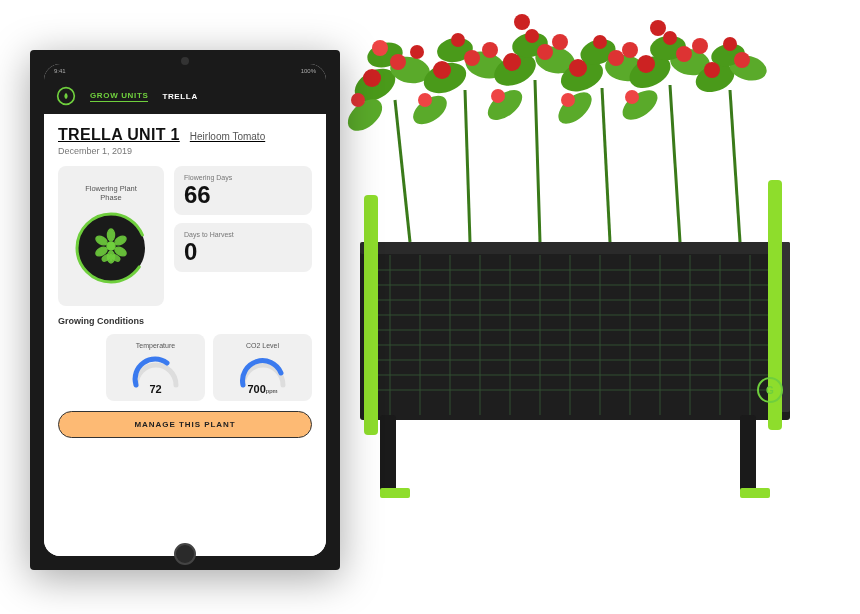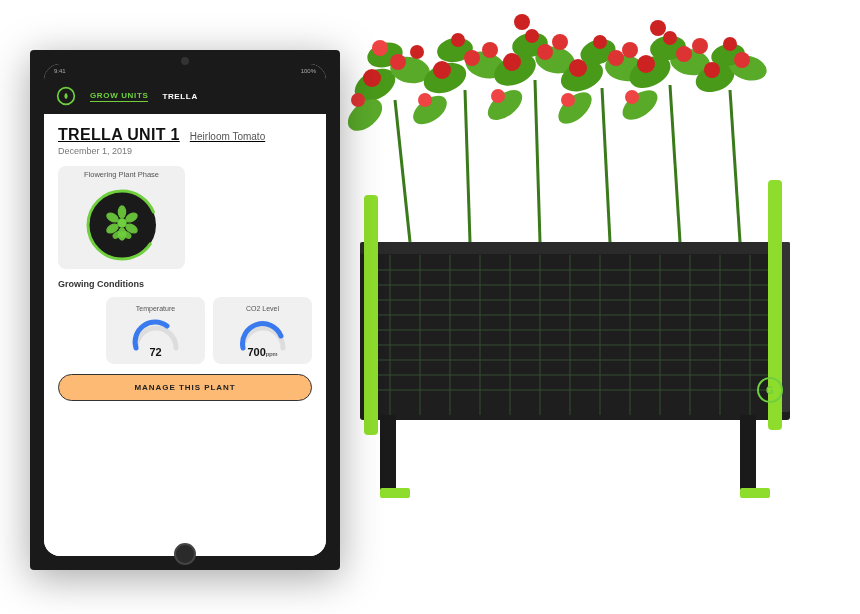--- a/index.html
+++ b/index.html
@@ -141,22 +141,22 @@
     
     .cards-row {
       display: flex;
       gap: 10px;
       margin-bottom: 10px;
     }
 
     .phase-card {
       background: #f0f0f0;
       border-radius: 8px;
-      padding: 4px;
-      width: 127px;
+      padding: 18px;
+      width: 106px;
       min-height: 100px;
       display: flex;
       flex-direction: column;
       align-items: center;
     }
 
     .phase-label {
       font-size: 7.5px;
       color: #555;
       text-align: center;
@@ -464,20 +464,30 @@
                 <ellipse cx="0" cy="-11" rx="3.5" ry="6" fill="#6fcf3d" opacity="0.9" transform="rotate(300 0 0)"></ellipse>
                 <circle cx="0" cy="0" r="4" fill="#6fcf3d"></circle>
 
                 <line x1="0" y1="8" x2="0" y2="15" stroke="#6fcf3d" stroke-width="1.5"></line>
                 <ellipse cx="-5" cy="12" rx="4" ry="2.5" fill="#6fcf3d" opacity="0.85" transform="rotate(-30 -5 12)"></ellipse>
                 <ellipse cx="5" cy="12" rx="4" ry="2.5" fill="#6fcf3d" opacity="0.85" transform="rotate(30 5 12)"></ellipse>
               </g>
             </svg>
           </div>
 
+          <div class="small-cards">
+            <div class="stat-card">
+              <span class="stat-label">Flowering Days</span>
+              <span class="stat-value">66</span>
+            </div>
+            <div class="stat-card">
+              <span class="stat-label">Days to Harvest</span>
+              <span class="stat-value">0</span>
+            </div>
+          </div>
         </div>
 
         <div class="conditions-section">
           <div class="section-title">Growing Conditions</div>
           <div class="gauges-row">
 
             <div class="gauge-item">
               <div class="gauge-title">Temperature</div>
               <svg class="gauge-svg" viewBox="0 0 52 38">
                 <path d="M 6 32 A 20 20 0 0 1 46 32" fill="none" stroke="#ddd" stroke-width="5" stroke-linecap="round"></path>

